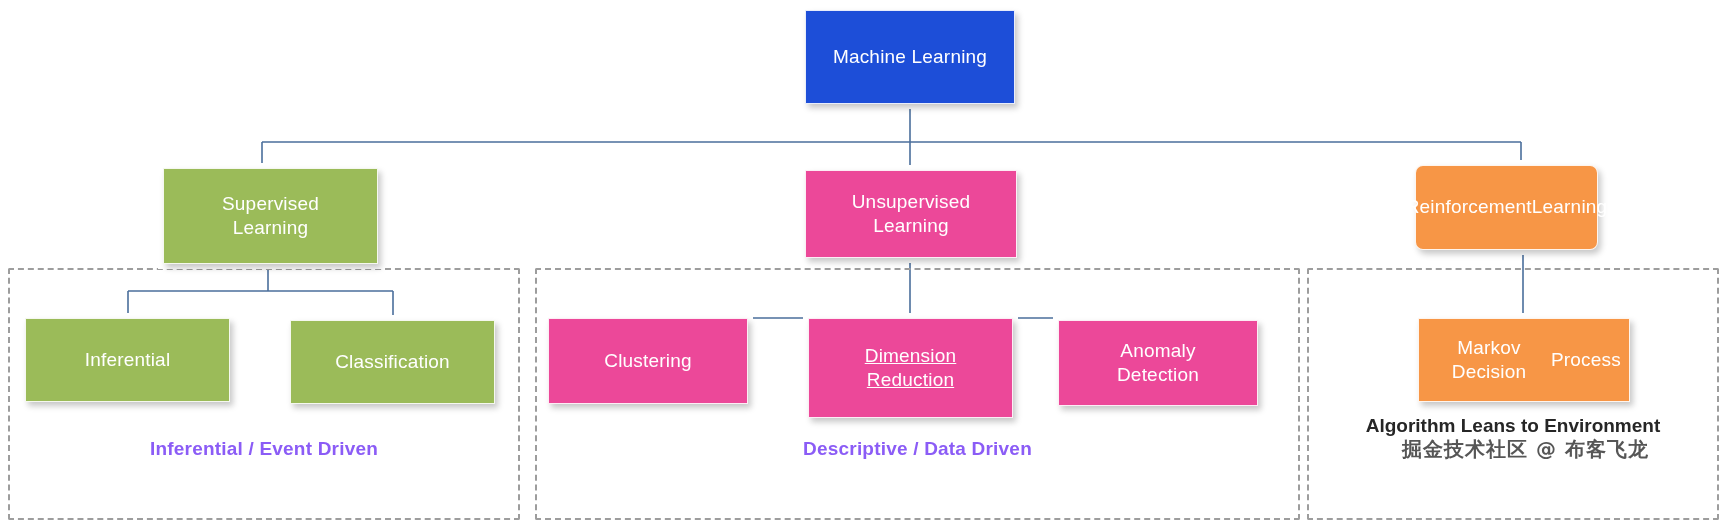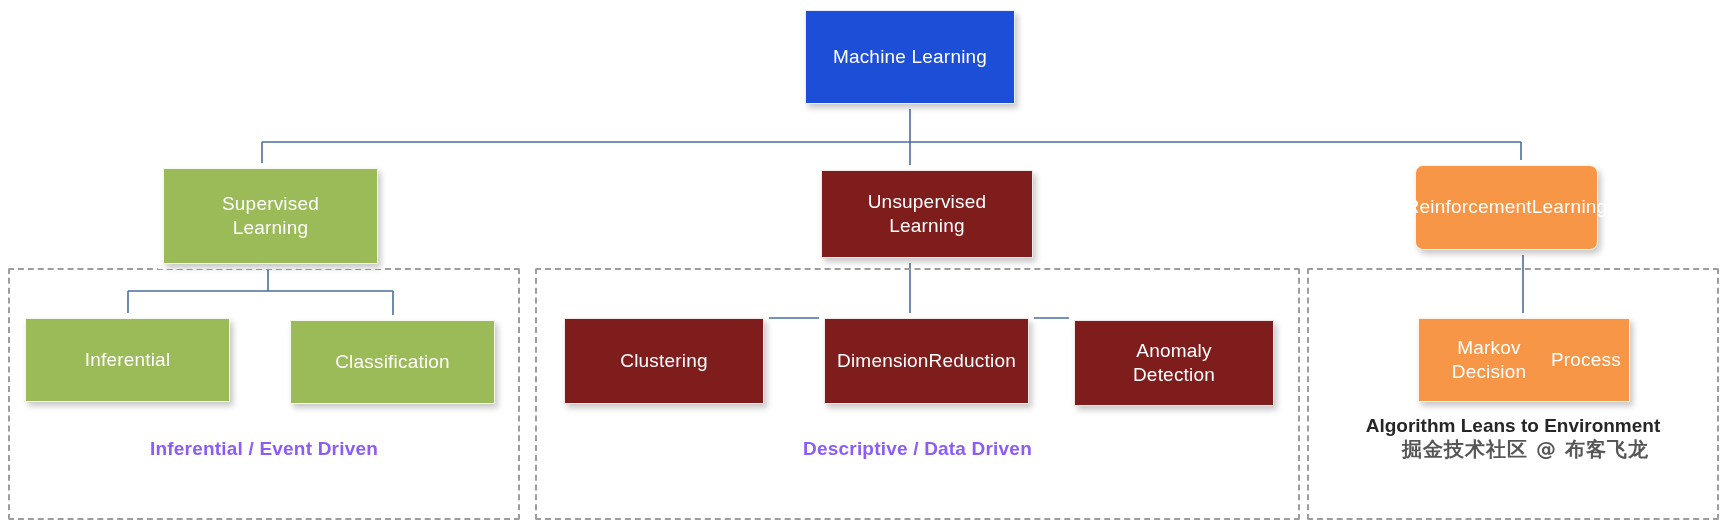--- a/index.html
+++ b/index.html
@@ -59,21 +59,21 @@
     line-height: 1.28;
     padding: 4px 8px;
     border: 1px solid rgba(255,255,255,.9);
     box-shadow: 3px 4px 6px rgba(0,0,0,.22), 0 0 0 5px #ffffff;
     letter-spacing: .2px;
   }
   .node span { display: block; }
 
   .n-blue   { background: #1d4ed8; }
   .n-green  { background: #9BBB59; }
-  .n-red    { background: #7f1d1d; margin-left: 16px; }
+  .n-red    { background: #ec4899; }
   .n-orange { background: #F79646; }
 
   
   .watermark {
     position: absolute;
     font-size: 20px;
     color: #3f3f3f;
     opacity: .88;
     white-space: nowrap;
     font-weight: 600;
@@ -159,21 +159,21 @@
   </div>
 
   <div class="node n-green" style="left:290px; top:320px; width:205px; height:84px;">
     <span>Classification</span>
   </div>
 
   <div class="node n-red" style="left:548px; top:318px; width:200px; height:86px;">
     <span>Clustering</span>
   </div>
 
-  <div class="node n-red" style="left:808px; top:318px; width:205px; height:86px; flex-direction:row;">
+  <div class="node n-red" style="left:808px; top:318px; width:205px; height:100px; flex-direction:column;text-decoration:underline;">
     <span>Dimension</span>
     <span>Reduction</span>
   </div>
 
   <div class="node n-red" style="left:1058px; top:320px; width:200px; height:86px; flex-direction:column;">
     <span>Anomaly</span>
     <span>Detection</span>
   </div>
 
   <div class="node n-orange" style="left:1418px; top:318px; width:212px; height:84px; ">

